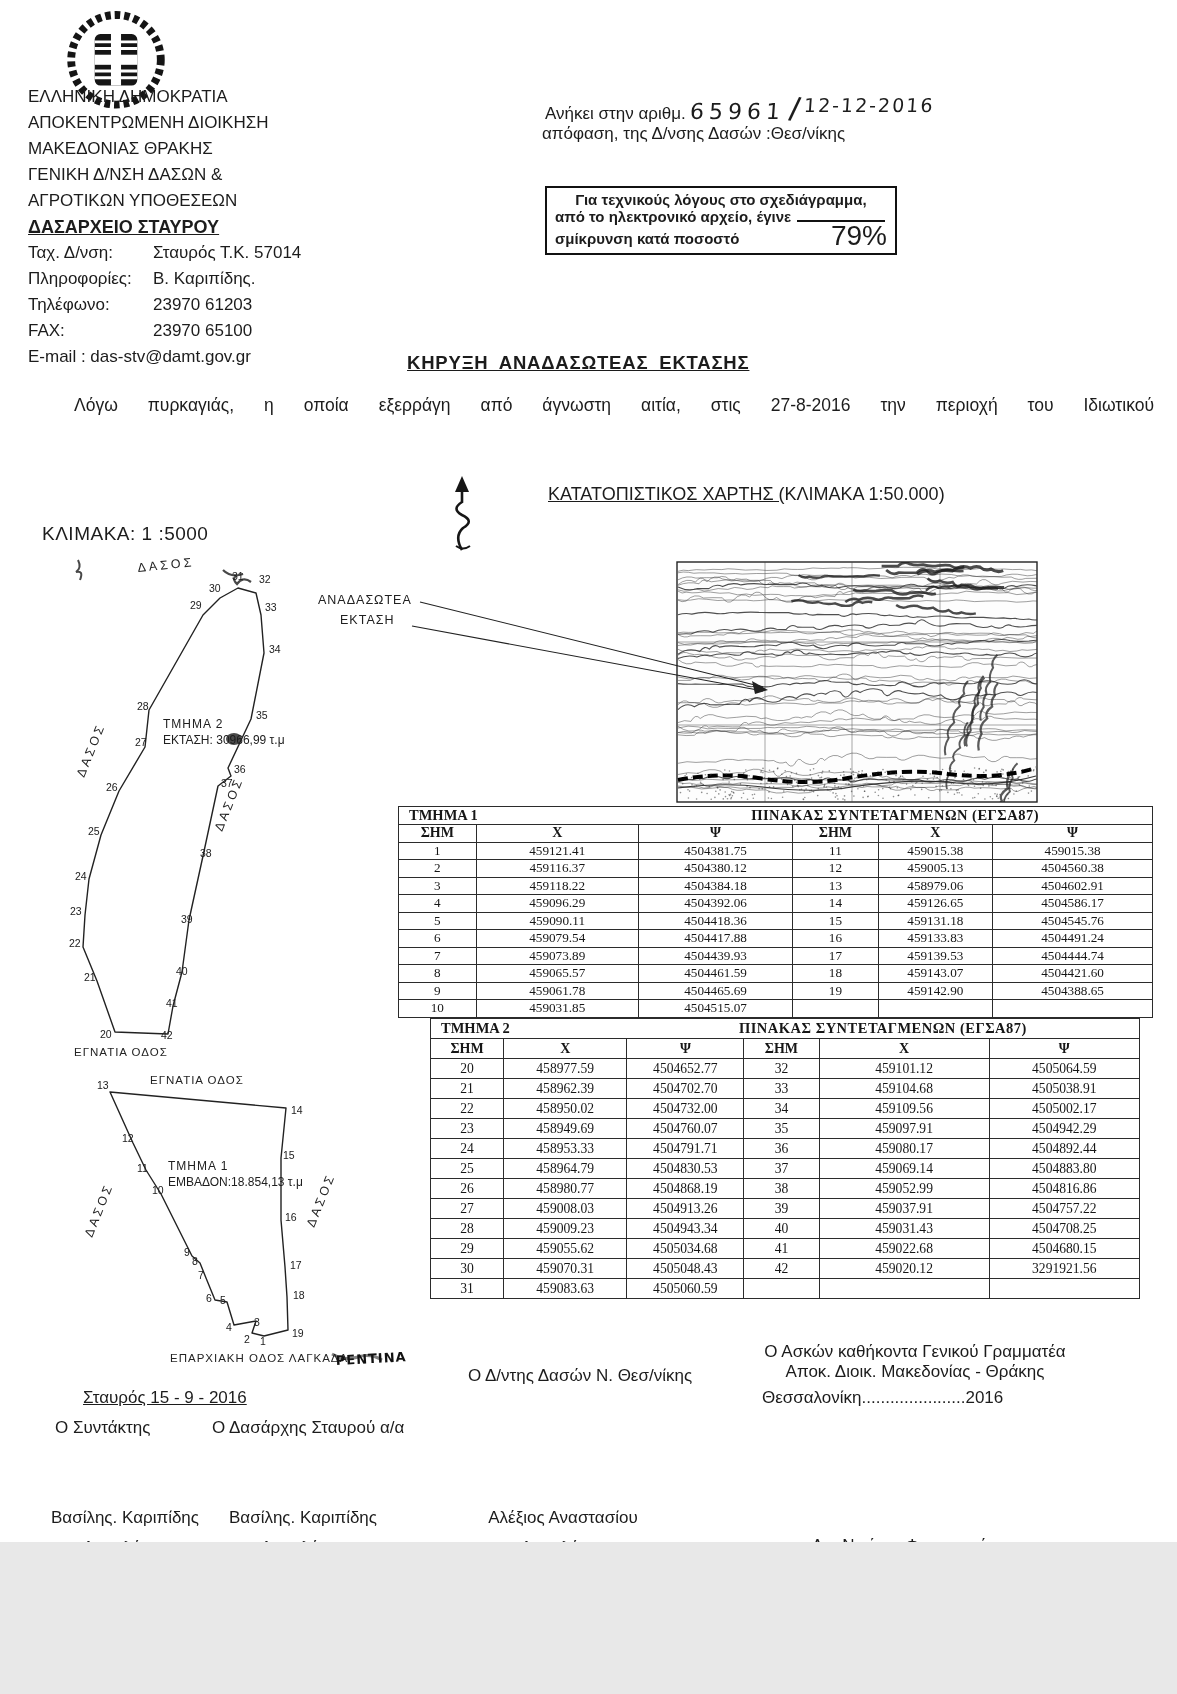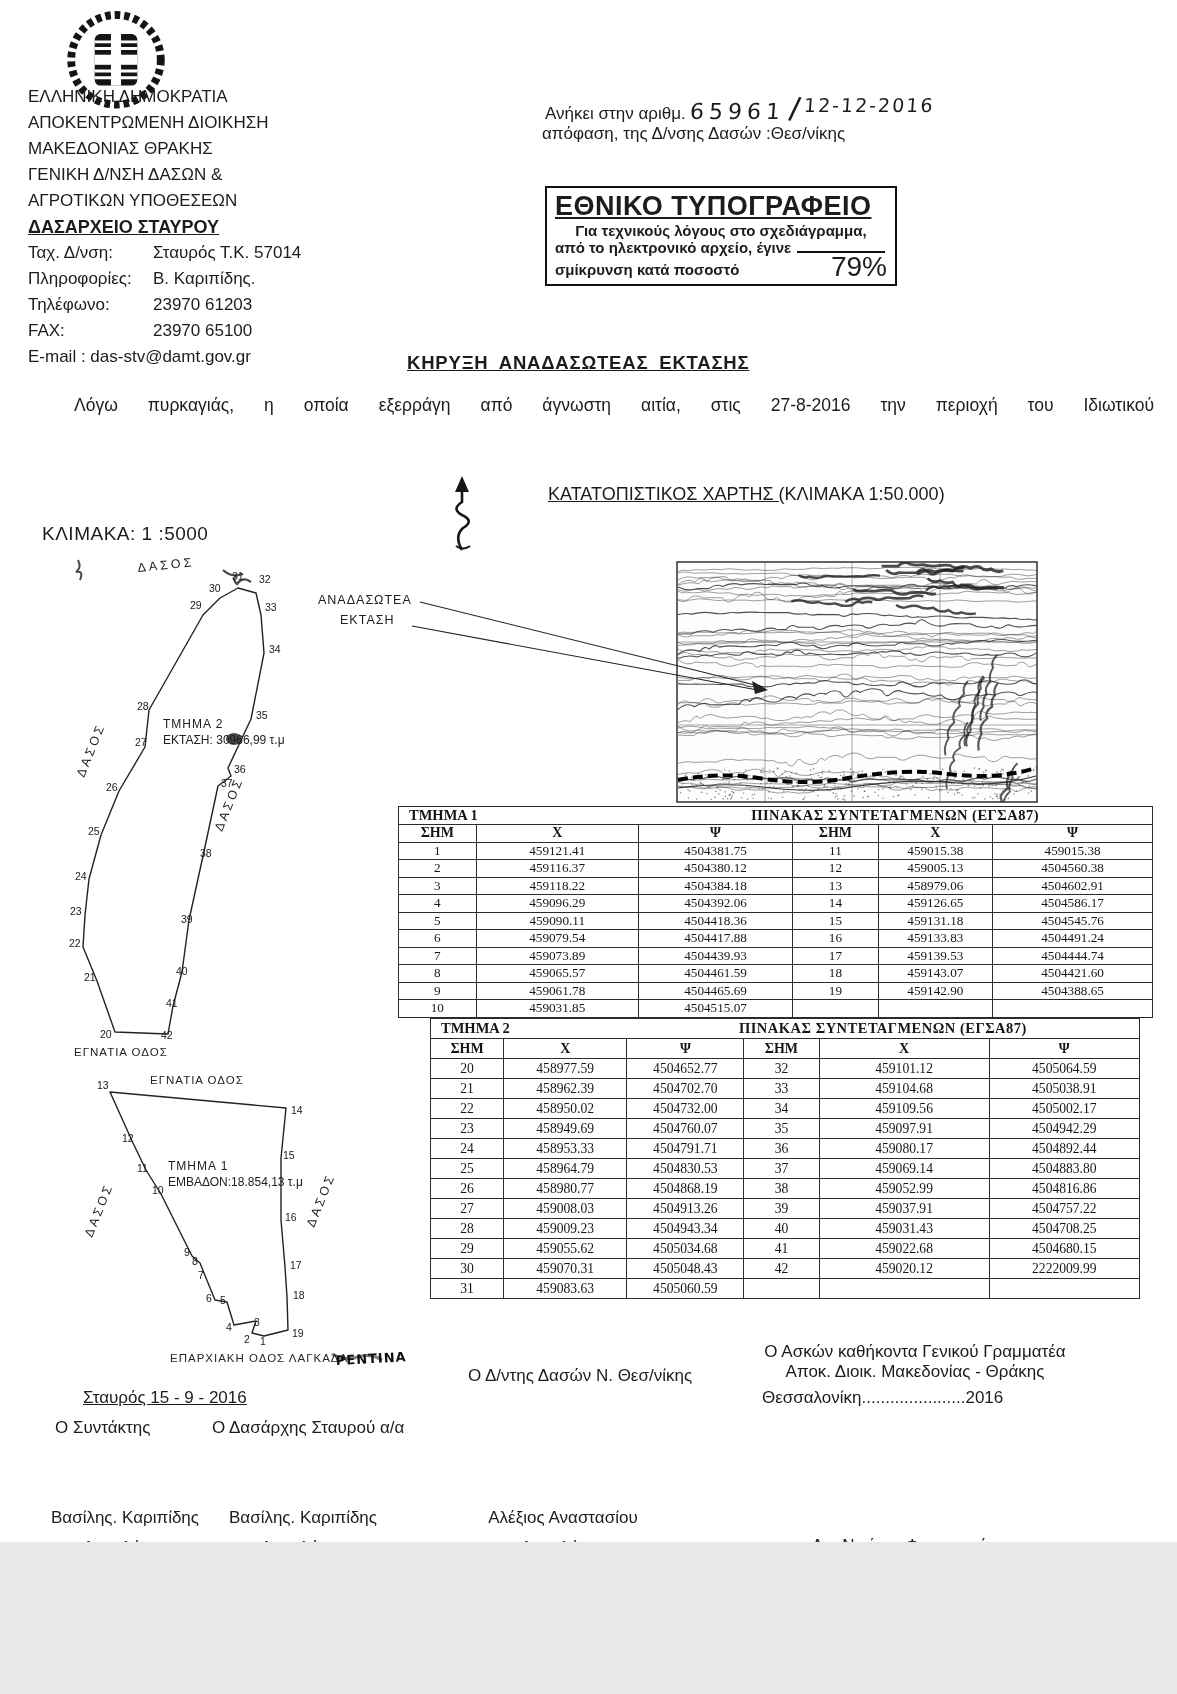--- a/index.html
+++ b/index.html
@@ -98,21 +98,20 @@
 
   <div class="abs ref" style="left:545px;top:92px">
     <span>Ανήκει στην αριθμ.</span>
     <span class="hand-num">65961</span>
     <span class="hand-slash">/</span>
     <span class="hand-date">12-12-2016</span>
   </div>
   <div class="abs ref" style="left:542px;top:120px">απόφαση, της Δ/νσης Δασών :Θεσ/νίκης</div>
 
   <div class="abs pressbox" style="left:545px;top:186px">
-    <div class="pb-title">ΕΘΝΙΚΟ ΤΥΠΟΓΡΑΦΕΙΟ</div>
     <div class="pb-line">Για τεχνικούς λόγους στο σχεδιάγραμμα,</div>
     <div class="pb-row">
       <span class="pb-line">από το ηλεκτρονικό αρχείο, έγινε</span>
       <span class="pb-fill"></span>
     </div>
     <div class="pb-row">
       <span class="pb-line">σμίκρυνση κατά ποσοστό</span>
       <span style="flex:1"></span>
       <span class="pb-pct">79%</span>
     </div>
@@ -820,21 +819,21 @@
             <td>41</td>
             <td>459022.68</td>
             <td>4504680.15</td>
           </tr>
           <tr>
             <td>30</td>
             <td>459070.31</td>
             <td>4505048.43</td>
             <td>42</td>
             <td>459020.12</td>
-            <td>2222009.99</td>
+            <td>3291921.56</td>
           </tr>
           <tr>
             <td>31</td>
             <td>459083.63</td>
             <td>4505060.59</td>
             <td></td>
             <td></td>
             <td></td>
           </tr>
         </tbody>

